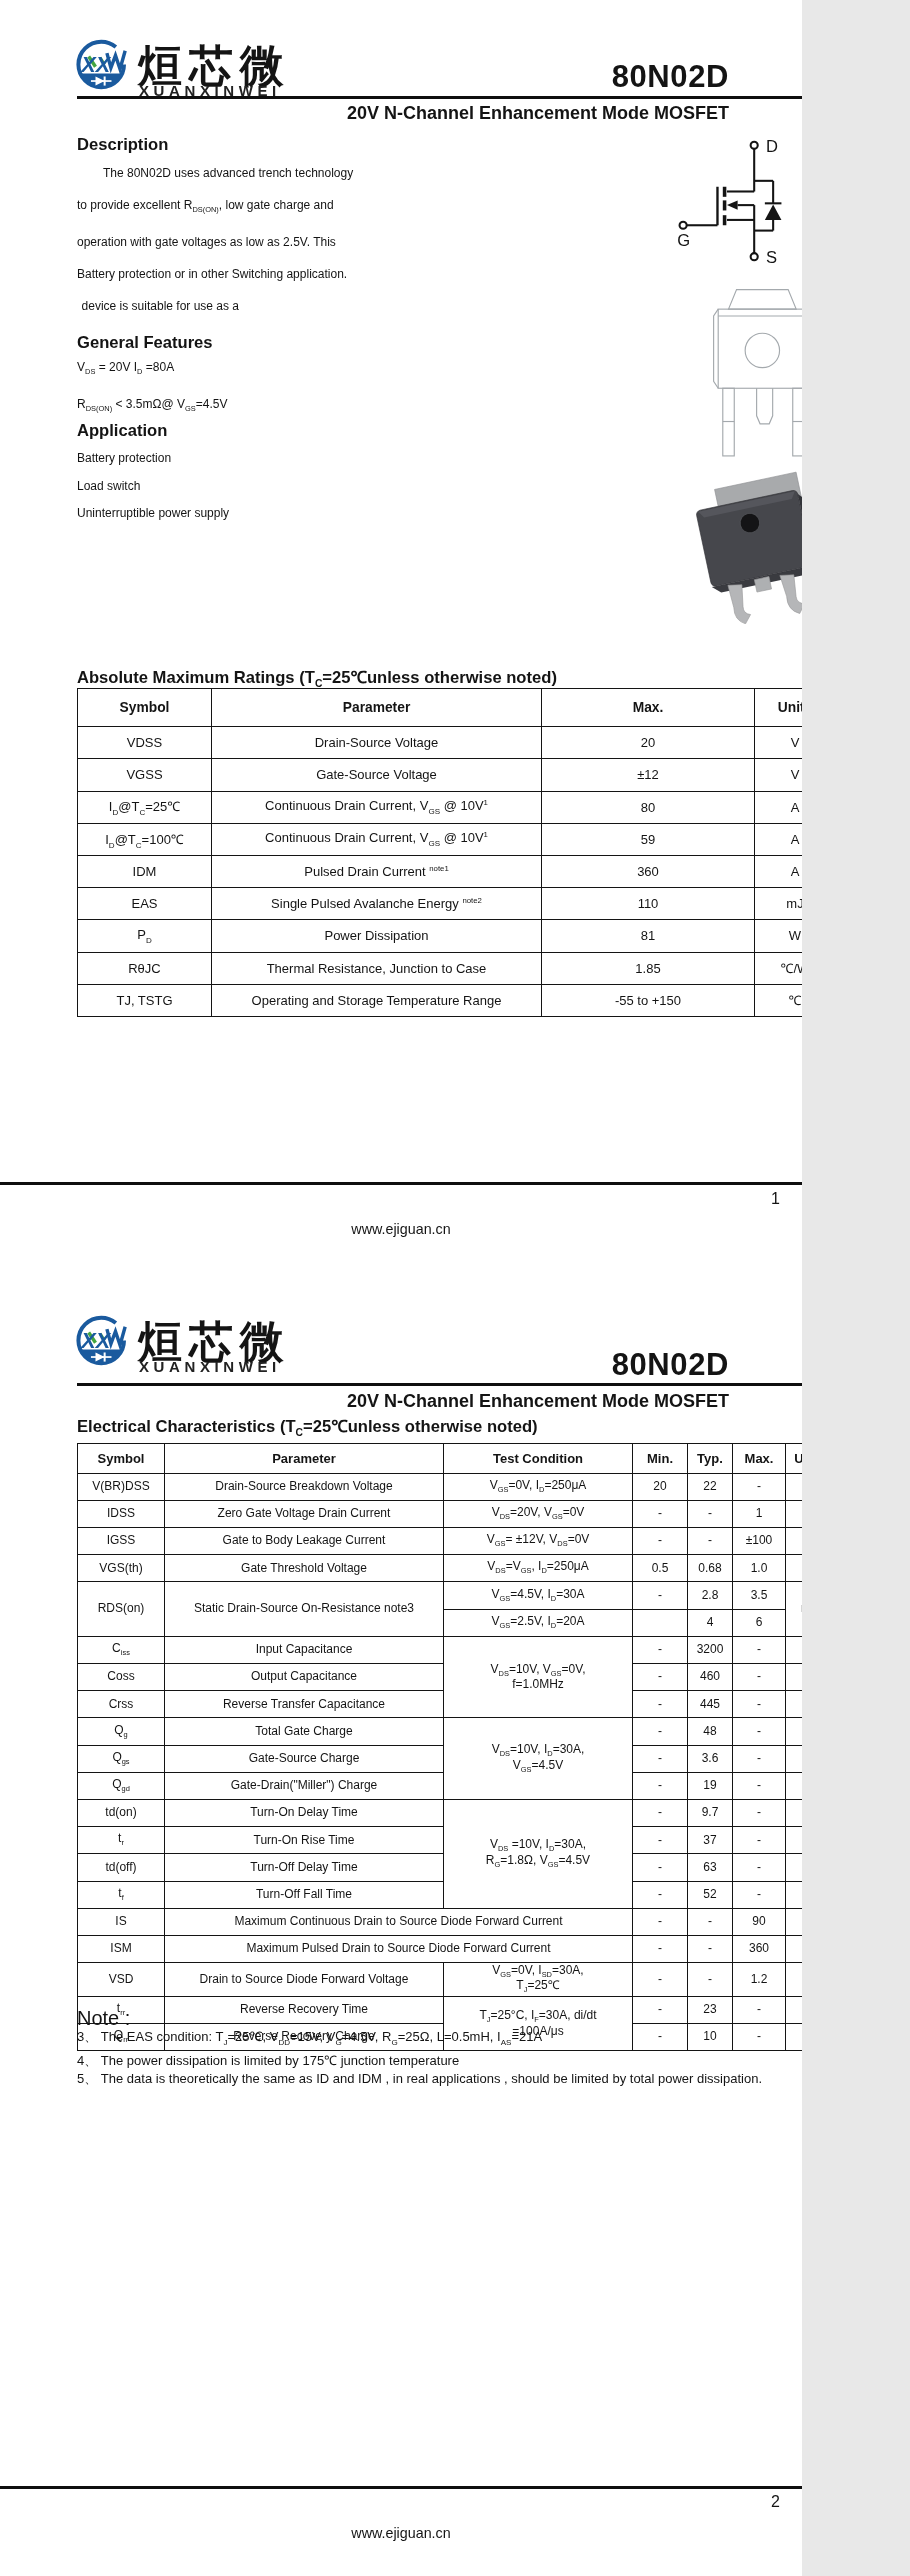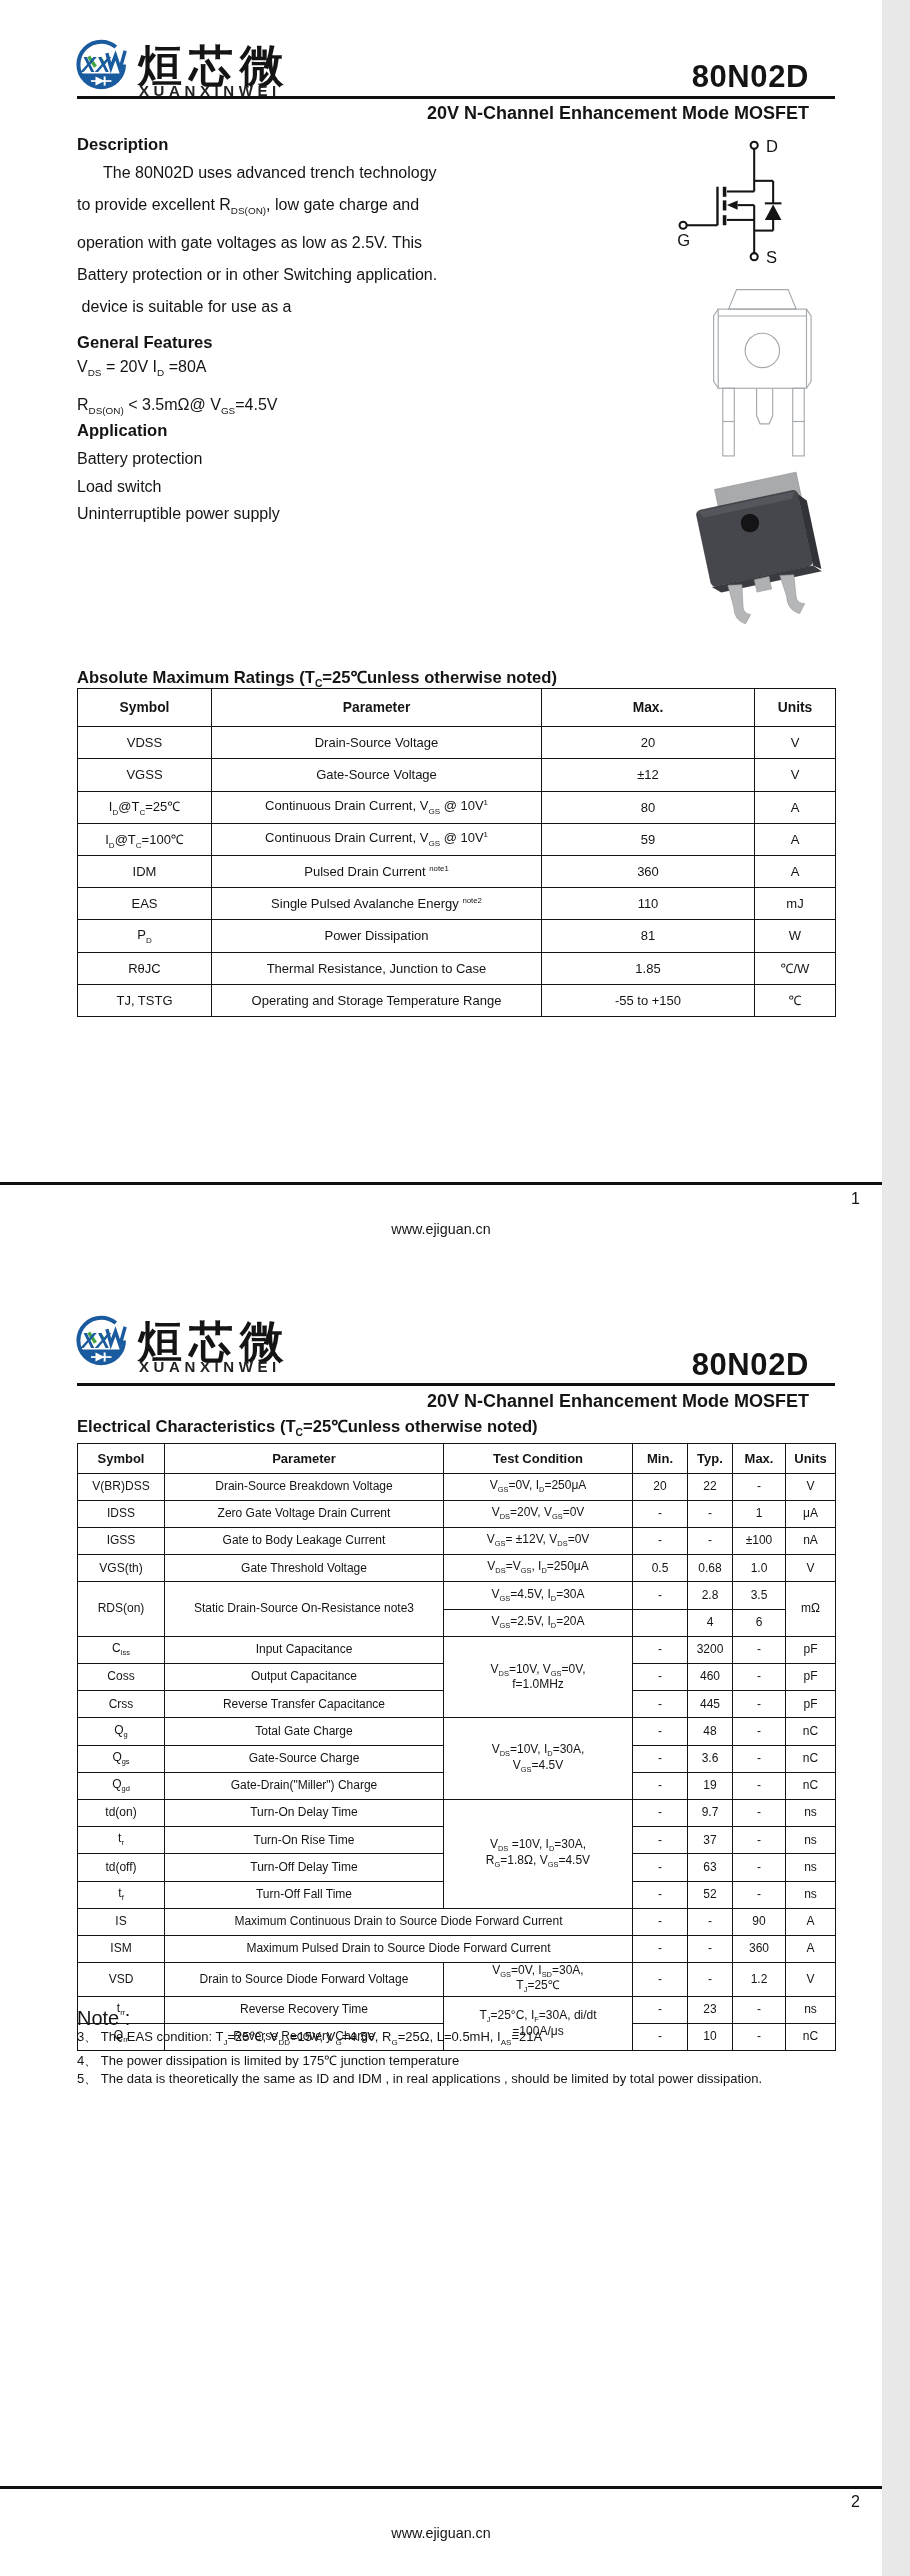--- a/index.html
+++ b/index.html
@@ -1,23 +1,23 @@
 <!DOCTYPE html>
 <html style="font-size:9.2px"><head>
 <meta charset="utf-8">
 <style>
   html,body{margin:0;padding:0;background:#e8e8e8;}
-  .canvas{position:relative;width:882px;height:2576px;background:#ffffff;
+  .canvas{position:relative;width:802px;height:2576px;background:#ffffff;
           font-family:"Liberation Sans",sans-serif;color:#141414;overflow:hidden;}
   .abs{position:absolute;}
   .rule{background:#0f0f0f;height:2.9px;}
   .part-number{font-size:31px;font-weight:700;line-height:1;letter-spacing:0.6px;}
   .subtitle{font-size:18px;font-weight:700;line-height:1;}
   .sec-title{font-size:16.6px;font-weight:700;line-height:1.15;}
-  .body-lines{font-size:16px;white-space:nowrap;}
+  .body-lines{font-size:12px;white-space:nowrap;}
   .cn{font-size:44px;font-weight:700;line-height:1;letter-spacing:6.9px;white-space:nowrap;}
   .en{font-size:15px;font-weight:600;letter-spacing:4.6px;line-height:1;white-space:nowrap;color:#222;}
   table{border-collapse:collapse;table-layout:fixed;width:100%;background:#fff;border:1.7px solid #141414;}
   th,td{border:1.1px solid #141414;text-align:center;vertical-align:middle;padding:0.6px 2.9px;overflow:hidden;}
   .amr th{font-size:13.8px;height:36px;}
   .amr td{font-size:13px;height:30px;}
   .ec th{font-size:13px;height:27.5px;}
   .ec td{font-size:12px;height:25px;line-height:1.12;}
   .cond{white-space:pre-line;}
   sub{font-size:0.62em;}

